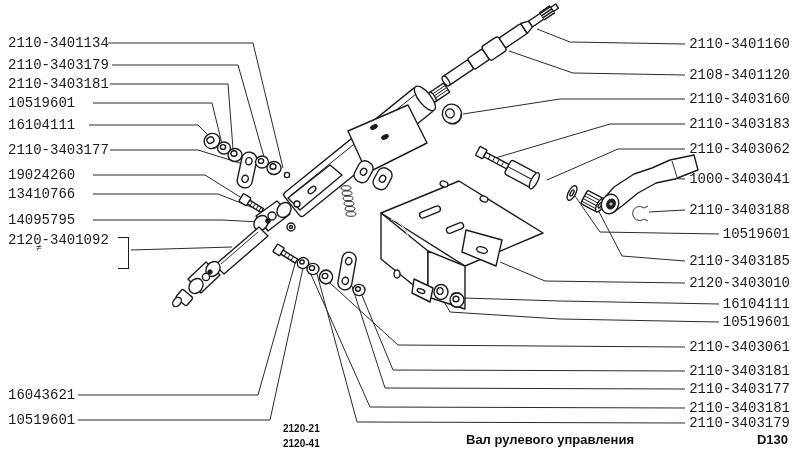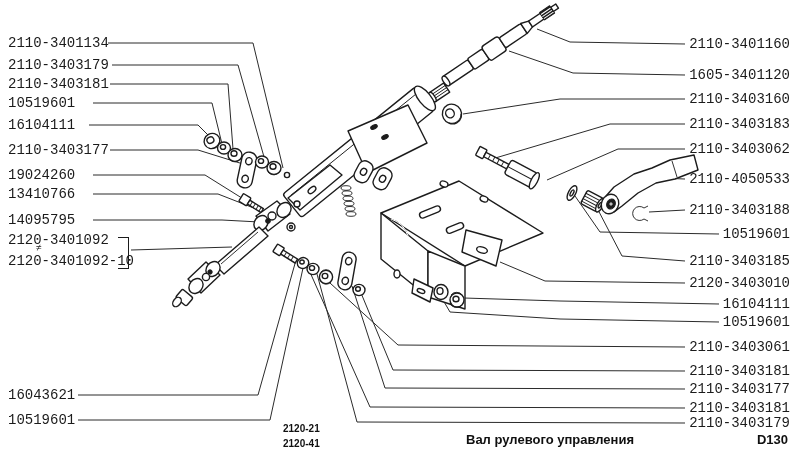--- a/index.html
+++ b/index.html
@@ -304,32 +304,31 @@
   <div class="plabel" style="left:8px;top:36px">2110-3401134</div>
   <div class="plabel" style="left:8px;top:58px">2110-3403179</div>
   <div class="plabel" style="left:8px;top:77px">2110-3403181</div>
   <div class="plabel" style="left:8px;top:96px">10519601</div>
   <div class="plabel" style="left:8px;top:118px">16104111</div>
   <div class="plabel" style="left:8px;top:143px">2110-3403177</div>
   <div class="plabel" style="left:8px;top:168px">19024260</div>
   <div class="plabel" style="left:8px;top:187px">13410766</div>
   <div class="plabel" style="left:8px;top:213px">14095795</div>
   <div class="plabel" style="left:8px;top:233px">2120-3401092</div>
-  <div class="plabel" style="left:8px;top:254px">2120-3401092-10</div>
   <div class="plabel" style="left:8px;top:388px">16043621</div>
   <div class="plabel" style="left:8px;top:413px">10519601</div>
   <div class="group-bracket"></div>
   <div class="notemark">≠</div>
 
   <div class="plabel r" style="right:10px;top:37px">2110-3401160</div>
-  <div class="plabel r" style="right:10px;top:68px">1605-3401120</div>
+  <div class="plabel r" style="right:10px;top:68px">2108-3401120</div>
   <div class="plabel r" style="right:10px;top:92px">2110-3403160</div>
   <div class="plabel r" style="right:10px;top:117px">2110-3403183</div>
   <div class="plabel r" style="right:10px;top:142px">2110-3403062</div>
-  <div class="plabel r" style="right:10px;top:172px">2110-4050533</div>
+  <div class="plabel r" style="right:10px;top:172px">1000-3403041</div>
   <div class="plabel r" style="right:10px;top:203px">2110-3403188</div>
   <div class="plabel r" style="right:10px;top:227px">10519601</div>
   <div class="plabel r" style="right:10px;top:254px">2110-3403185</div>
   <div class="plabel r" style="right:10px;top:276px">2120-3403010</div>
   <div class="plabel r" style="right:10px;top:297px">16104111</div>
   <div class="plabel r" style="right:10px;top:315px">10519601</div>
   <div class="plabel r" style="right:10px;top:340px">2110-3403061</div>
   <div class="plabel r" style="right:10px;top:364px">2110-3403181</div>
   <div class="plabel r" style="right:10px;top:382px">2110-3403177</div>
   <div class="plabel r" style="right:10px;top:401px">2110-3403181</div>

